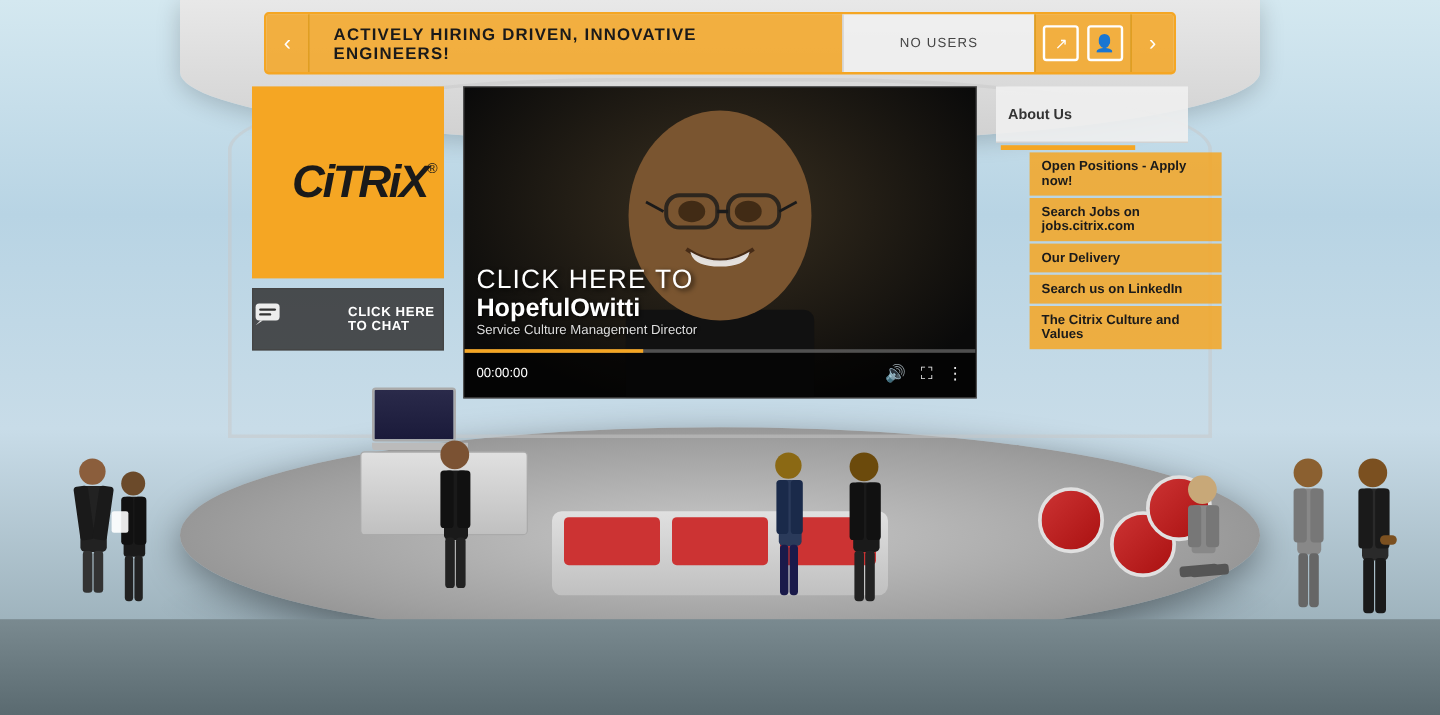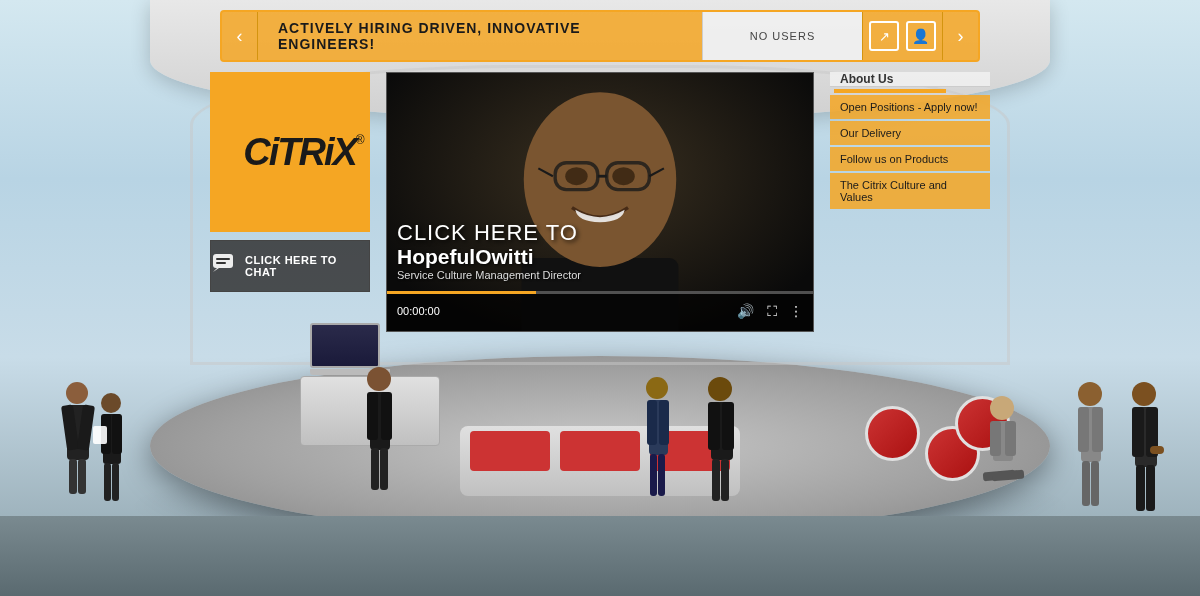--- a/index.html
+++ b/index.html
@@ -233,20 +233,21 @@
     .chat-icon-wrap {
       color: white;
       font-size: 20px;
     }
 
     .chat-label {
       color: white;
       font-size: 11px;
       font-weight: bold;
       letter-spacing: 0.5px;
+      margin-left: 45px;
     }
 
     
     .video-panel {
       flex: 1;
       position: relative;
       background: #1a1a1a;
       height: 260px;
       border: 1px solid #555;
     }
@@ -337,45 +338,46 @@
     }
 
     
     .right-panel {
       width: 160px;
       flex-shrink: 0;
     }
 
     .menu-header {
       background: rgba(240,240,240,0.9);
-      padding: 0 10px;
+      padding: 16px 10px;
       font-size: 12px;
       font-weight: bold;
       color: #333;
       border-bottom: 1px solid #ccc;
     }
 
     .menu-items {
       display: flex;
       flex-direction: column;
       gap: 2px;
       margin-top: 2px;
     }
 
     .menu-item {
       background: rgba(245,166,35,0.85);
       padding: 6px 10px;
       font-size: 11px;
       color: #1a1a1a;
       cursor: pointer;
-      font-weight: 400;
+      font-weight: 700;
       border: none;
       text-align: left;
       display: block;
       width: 100%;
+      margin-left: 28px;
     }
 
     
     .sofa-area {
       position: absolute;
       bottom: 100px;
       left: 50%;
       transform: translateX(-50%);
       z-index: 20;
     }
@@ -747,19 +749,20 @@
       </div>
     </div>
   </div>
 
   <div class="right-panel">
     <div class="menu-header">About Us</div>
 
     <div style="height:4px;background:#f5a623;width:70%;margin:2px 4px;"></div>
     <div class="menu-items">
       <button class="menu-item">Open Positions - Apply now!</button>
+      <button class="menu-item">Search Jobs on jobs.citrix.com</button>
       <button class="menu-item">Our Delivery</button>
-      <button class="menu-item">Follow us on Products</button>
+      <button class="menu-item">Search us on LinkedIn</button>
       <button class="menu-item">The Citrix Culture and Values</button>
     </div>
   </div>
 
 </div>
 
 </body></html>

